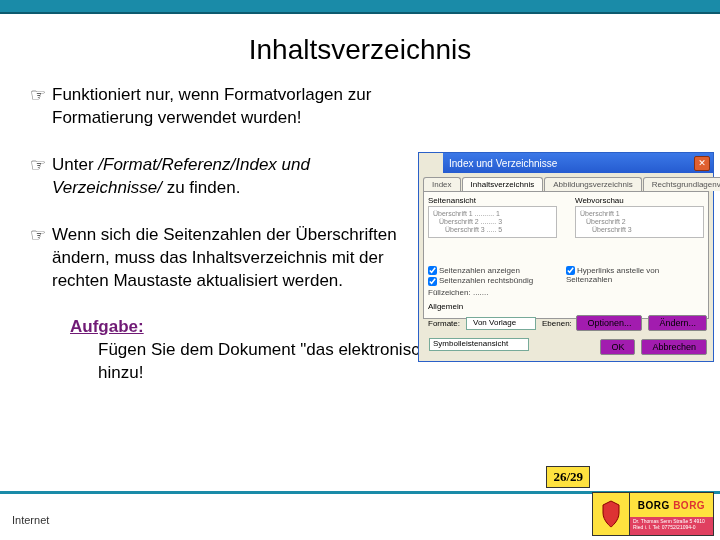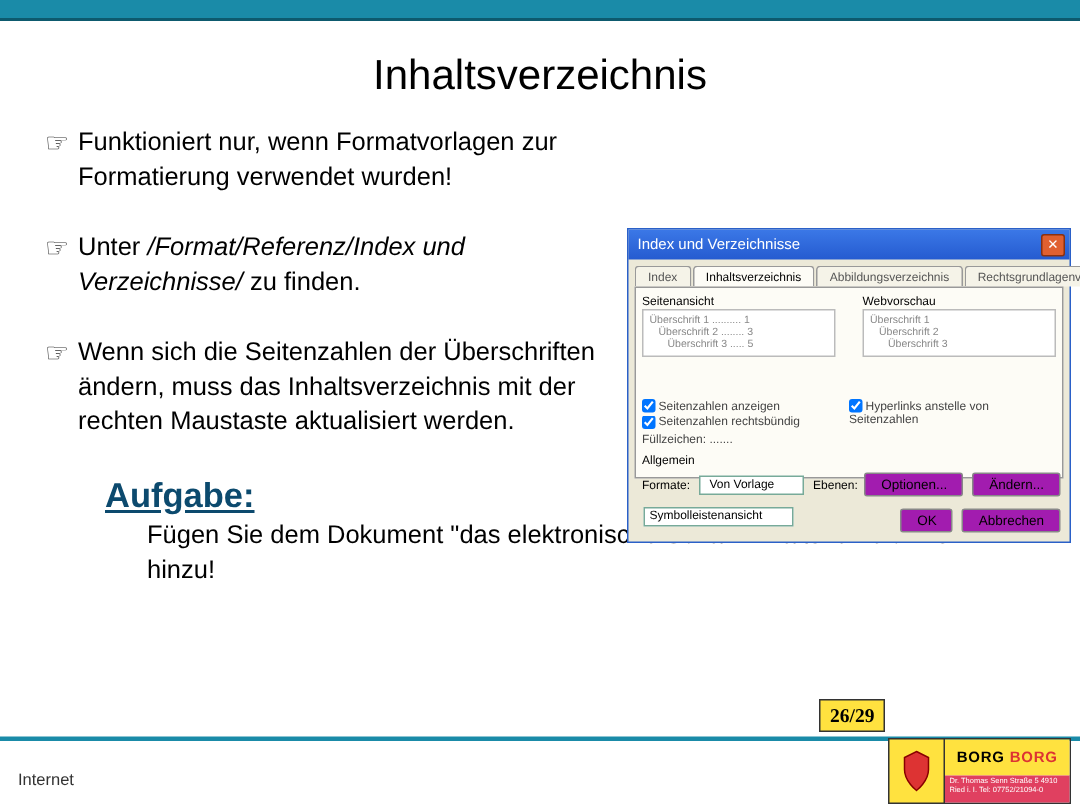--- a/index.html
+++ b/index.html
@@ -38,24 +38,24 @@
   .bullet-text {
     font-size: 17px;
     line-height: 1.35;
   }
   .italic { font-style: italic; }
   .task-block {
     margin: 8px 0 0 40px;
     max-width: 600px;
   }
   .task-label {
-    color: #0c4a6e;
+    color: #701a75;
     font-weight: bold;
     text-decoration: underline;
-    font-size: 23px;
+    font-size: 17px;
   }
   .task-body {
     font-size: 17px;
     margin-left: 28px;
     line-height: 1.35;
     margin-top: 2px;
   }
 
   
   .dialog {
@@ -67,20 +67,21 @@
     font-family: Tahoma, sans-serif;
     font-size: 9px;
   }
   .dialog-titlebar {
     height: 20px;
     background: linear-gradient(#3b78e7, #255bd0);
     color: #fff;
     display: flex; align-items: center; justify-content: space-between;
     padding: 0 3px 0 6px;
     font-size: 10px;
+    margin-left: 24px;
   }
   .dialog-close {
     width: 16px; height: 15px;
     background: #e06030; border: 1px solid #8a3010;
     color: #fff; font-size: 9px; line-height: 13px; text-align: center;
     border-radius: 2px;
   }
   .dialog-tabs {
     display: flex; gap: 1px; padding: 4px 4px 0;
     font-size: 8px;

